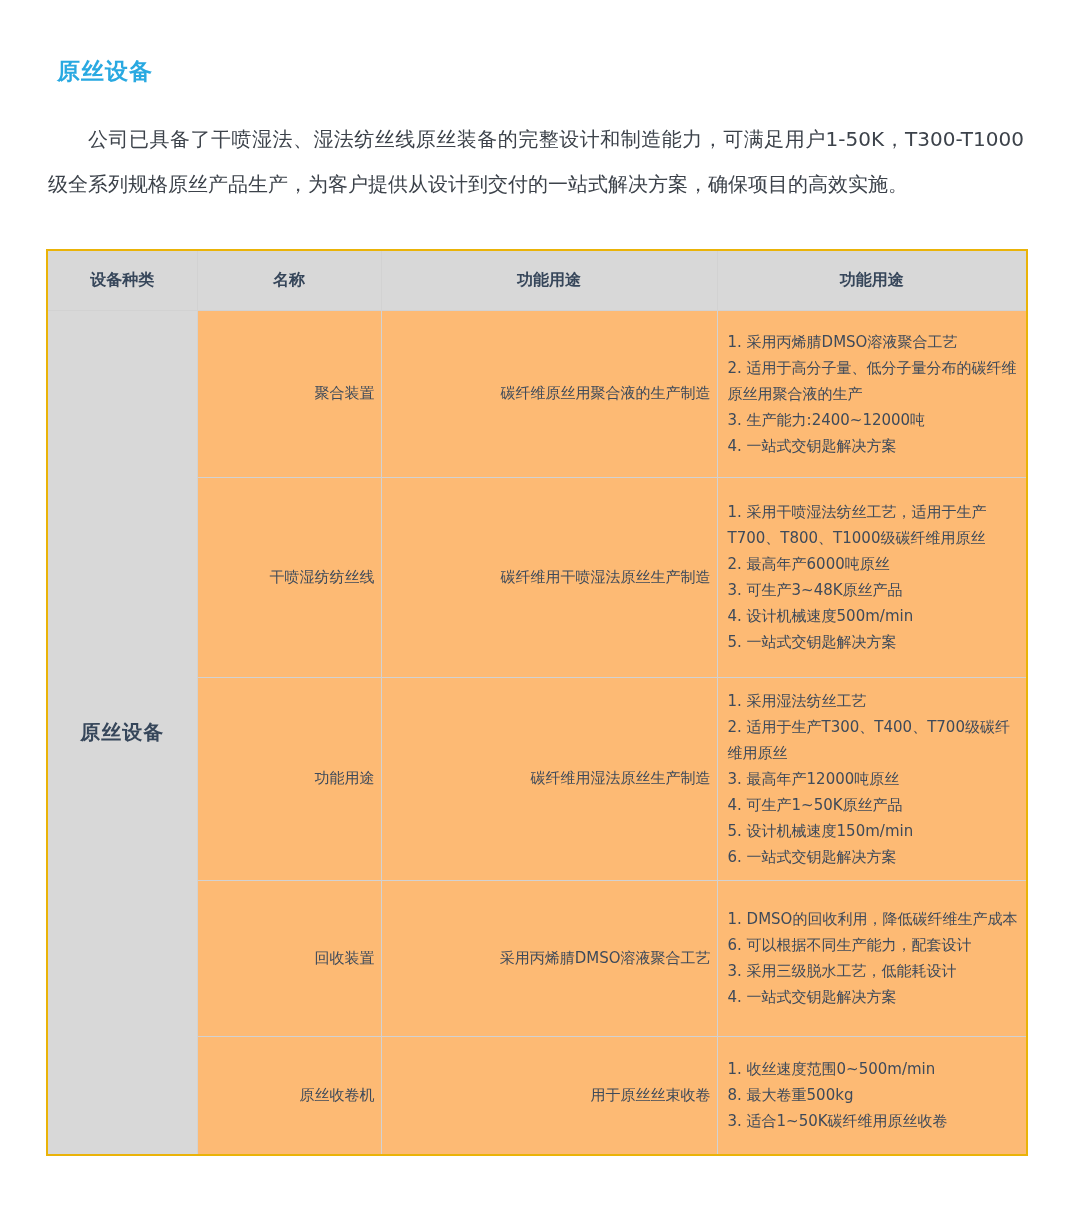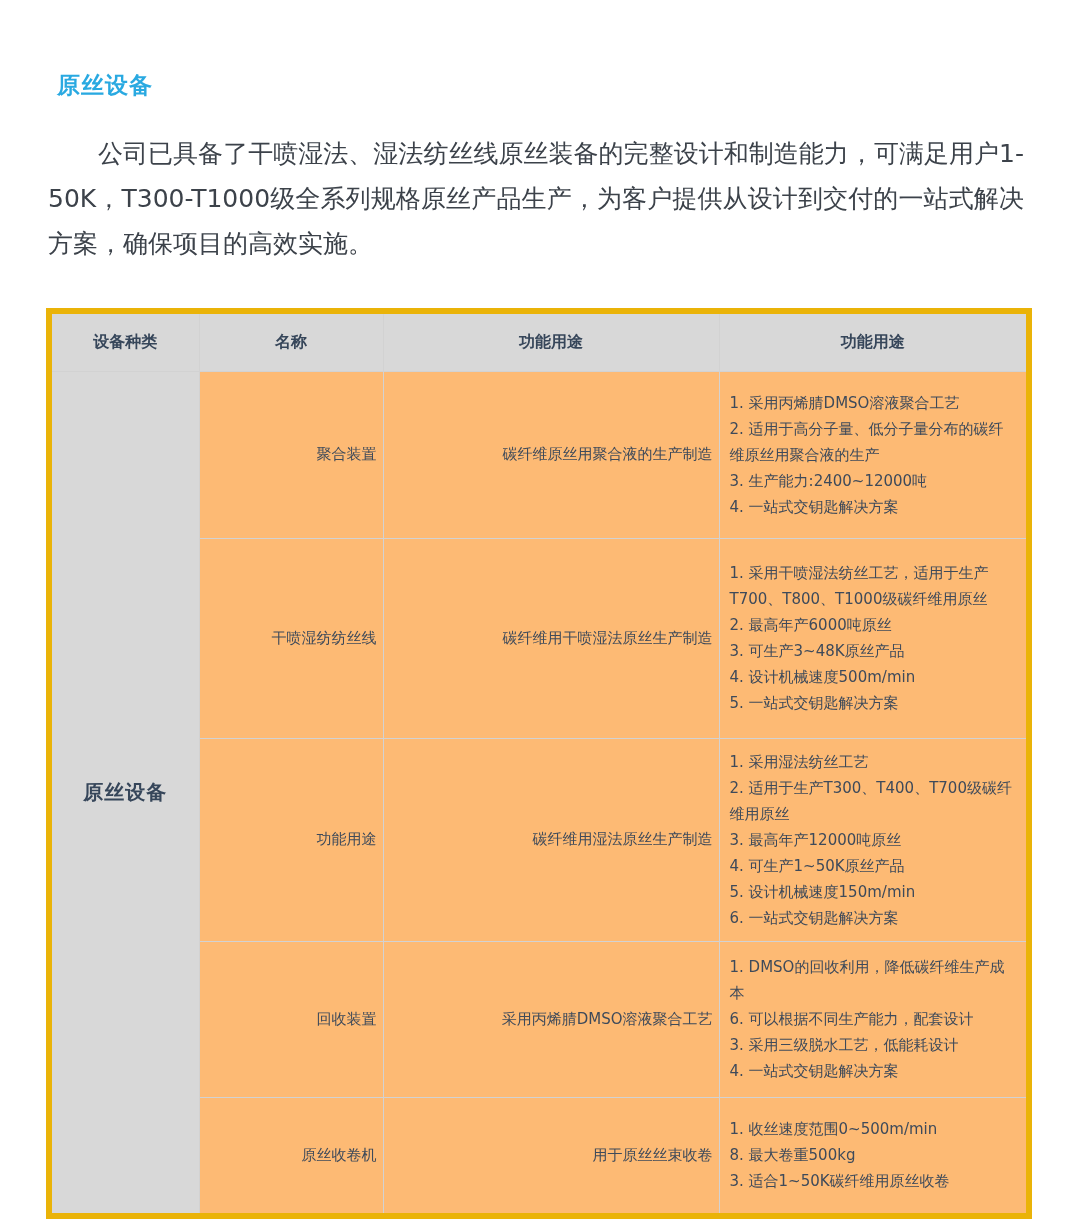--- a/index.html
+++ b/index.html
@@ -3,44 +3,44 @@
 <meta charset="utf-8">
 <style>
   * { box-sizing: border-box; }
   html, body { margin: 0; padding: 0; }
   body {
     width: 1072px;
     height: 1231px;
     background: #ffffff;
     font-family: "DejaVu Sans", "Liberation Sans", sans-serif;
   }
-  .content { padding: 0 46px; margin-top: 26px; }
+  .content { padding: 12px 46px; }
   .page-title {
     margin: 0;
     padding: 44px 0 0 11px;
     font-size: 23px;
     font-weight: bold;
     color: #29a9e1;
     letter-spacing: 1px;
   }
   .intro {
     margin: 30px 2px 0 2px;
     width: 976px;
-    font-size: 25px;
+    font-size: 20px;
     color: #3c424a;
     line-height: 45px;
     text-indent: 2em;
     text-align: justify;
   }
   table.equipment-table {
     margin-top: 42px;
     width: 980px;
     table-layout: fixed;
     border-collapse: collapse;
-    border: 6px solid #eab308;
+    border: 2px solid #eab308;
   }
   .equipment-table col.c1 { width: 150px; }
   .equipment-table col.c2 { width: 184px; }
   .equipment-table col.c3 { width: 336px; }
   .equipment-table col.c4 { width: 310px; }
   .equipment-table th {
     height: 60px;
     background: #d8d8d8;
     border: 1px solid #d2d2d2;
     color: #36465a;

